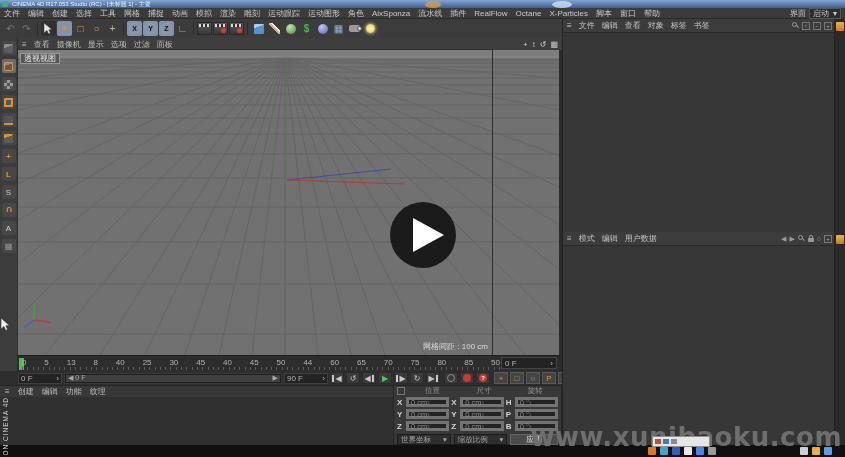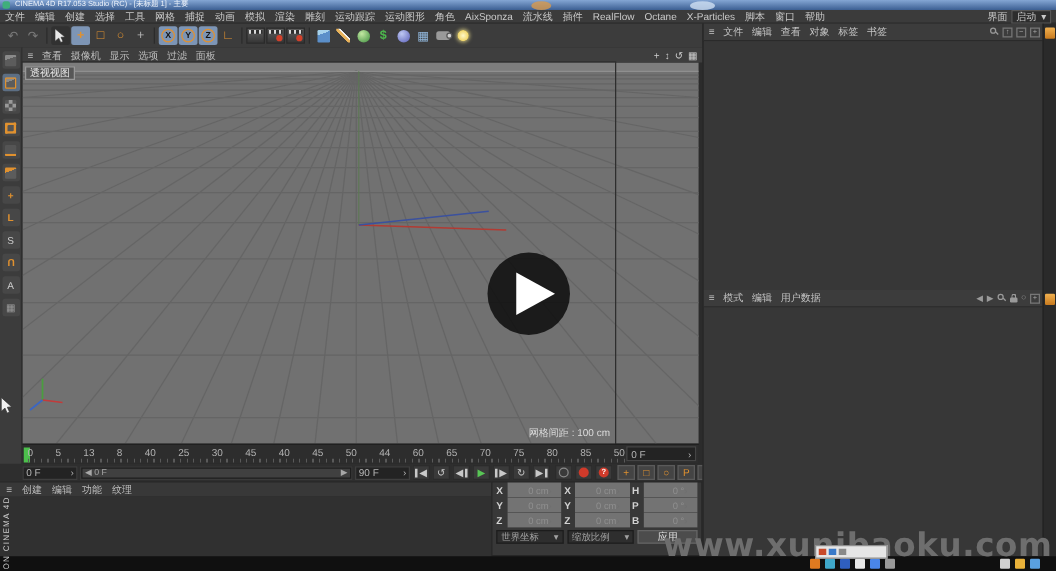--- a/index.html
+++ b/index.html
@@ -90,22 +90,22 @@
   .matarea{left:0;top:397px;width:393px;height:48px;background:#303030;}
   .branding-v{left:0;top:397px;width:11px;height:58px;overflow:hidden;z-index:6;}
   .branding-v span{display:block;writing-mode:vertical-rl;transform:rotate(180deg);font-size:6.5px;color:#cfcfcf;
                    letter-spacing:1px;line-height:11px;white-space:nowrap;}
   
   .coords{left:393px;top:385px;width:169px;height:60px;background:#383838;border:1px solid #262626;box-sizing:border-box;font-size:7.5px;}
   .coords .hdr{display:flex;align-items:center;height:10px;color:#969696;padding-left:3px;gap:0;}
   .coords .hdr .seclab{width:53px;text-align:center;}
   .crow{display:flex;align-items:center;gap:2px;padding:0 3px;height:12px;}
   .clabel{width:7px;font-weight:bold;color:#d2d2d2;font-size:8px;flex:0 0 auto;}
-  .cfield{flex:1;height:10px;background:#232323;border:6px solid #737373;color:#8f8f8f;display:flex;align-items:center;
-          justify-content:flex-end;padding:0 2px;box-sizing:border-box;min-width:0;}
+  .cfield{flex:1;height:10px;background:#232323;border:3px solid #737373;color:#8f8f8f;display:flex;align-items:center;
+          justify-content:flex-start;padding:0 2px;box-sizing:border-box;min-width:0;}
   .cfield .st{color:#6f6f6f;}
   .cbot{display:flex;gap:3px;padding:2px 3px 0 3px;align-items:center;}
   .cselect{flex:1;height:11px;background:#2e2e2e;border:1px solid #1c1c1c;color:#a2a2a2;display:flex;align-items:center;
            justify-content:space-between;padding:0 3px;box-sizing:border-box;}
   .applybtn{flex:1;height:11px;background:#4c4c4c;border:1px solid #646464;color:#e2e2e2;display:flex;align-items:center;
             justify-content:center;box-sizing:border-box;font-size:8px;}
   
   .rightcol{left:562px;top:19px;width:283px;height:426px;background:#343434;border-left:1px solid #232323;box-sizing:border-box;}
   .pheader{position:absolute;left:0;width:272px;height:14px;background:#3c3c3c;border-bottom:1px solid #2a2a2a;
            display:flex;align-items:center;gap:7px;font-size:8px;color:#c3c3c3;padding-left:4px;box-sizing:border-box;}
@@ -435,20 +435,26 @@
     <span>编辑</span>
     <span>功能</span>
     <span>纹理</span>
   </div>
   <div class="abs matarea"></div>
   <div class="abs branding-v">
     <span>MAXON CINEMA 4D</span>
   </div>
 
   <div class="abs coords">
+    <div class="hdr">
+      <span class="boxic" style="margin-right:2px;"></span>
+      <span class="seclab">位置</span>
+      <span class="seclab">尺寸</span>
+      <span class="seclab">旋转</span>
+    </div>
     <div class="crow">
       <span class="clabel">X</span>
       <span class="cfield">
           <span>0 cm</span>
           <span class="st">›</span>
         </span>
       <span class="clabel">X</span>
       <span class="cfield">
           <span>0 cm</span>
           <span class="st">›</span>

